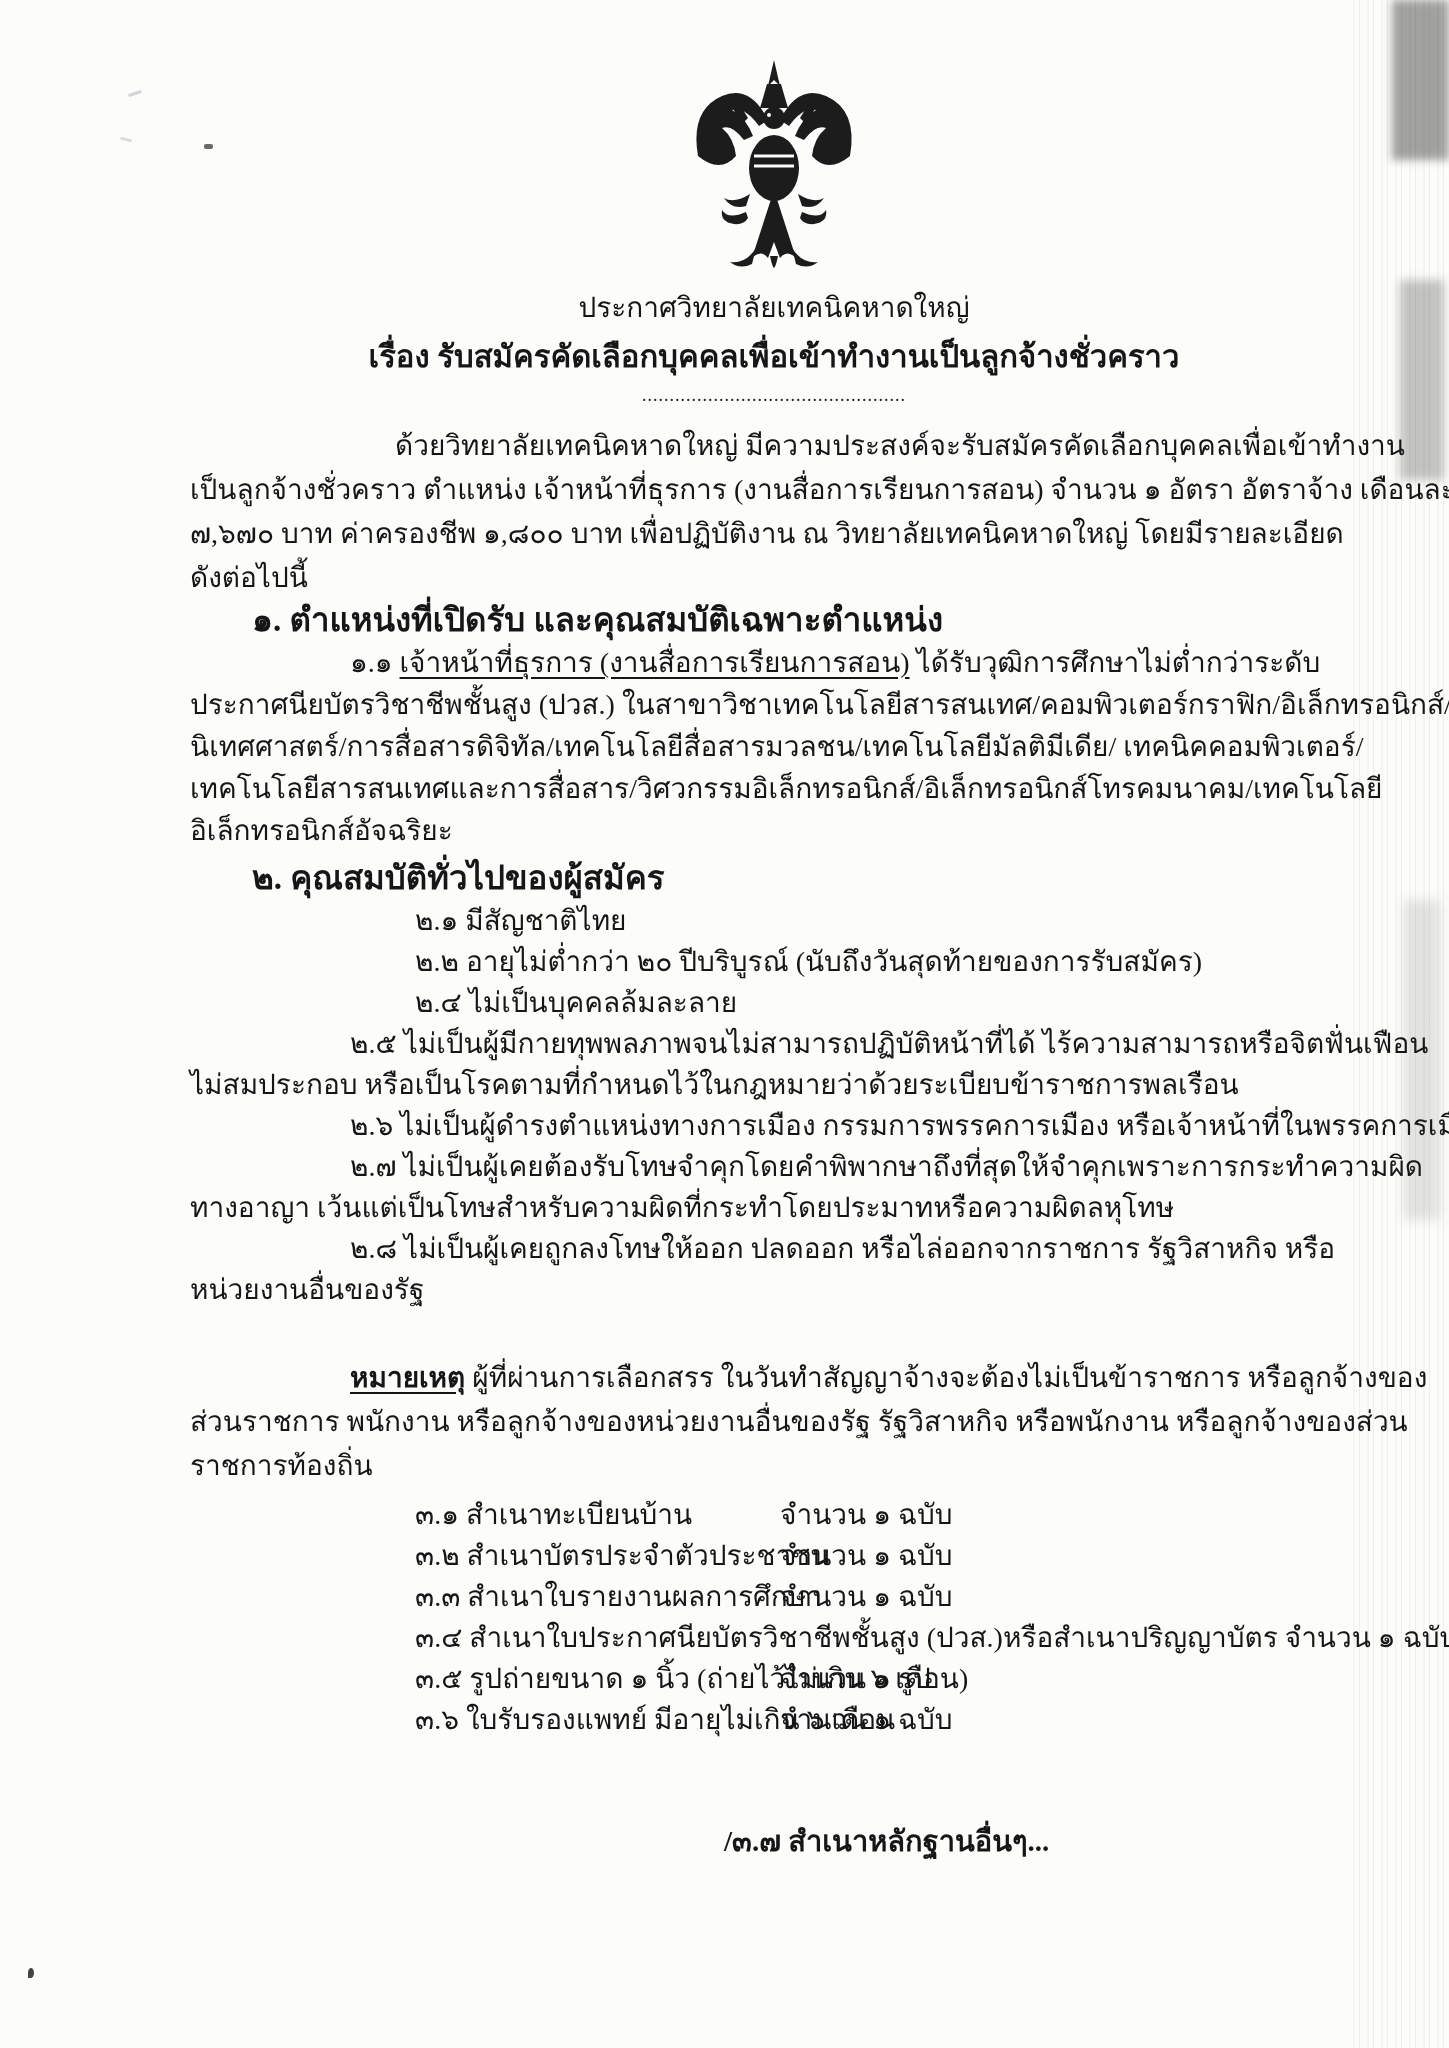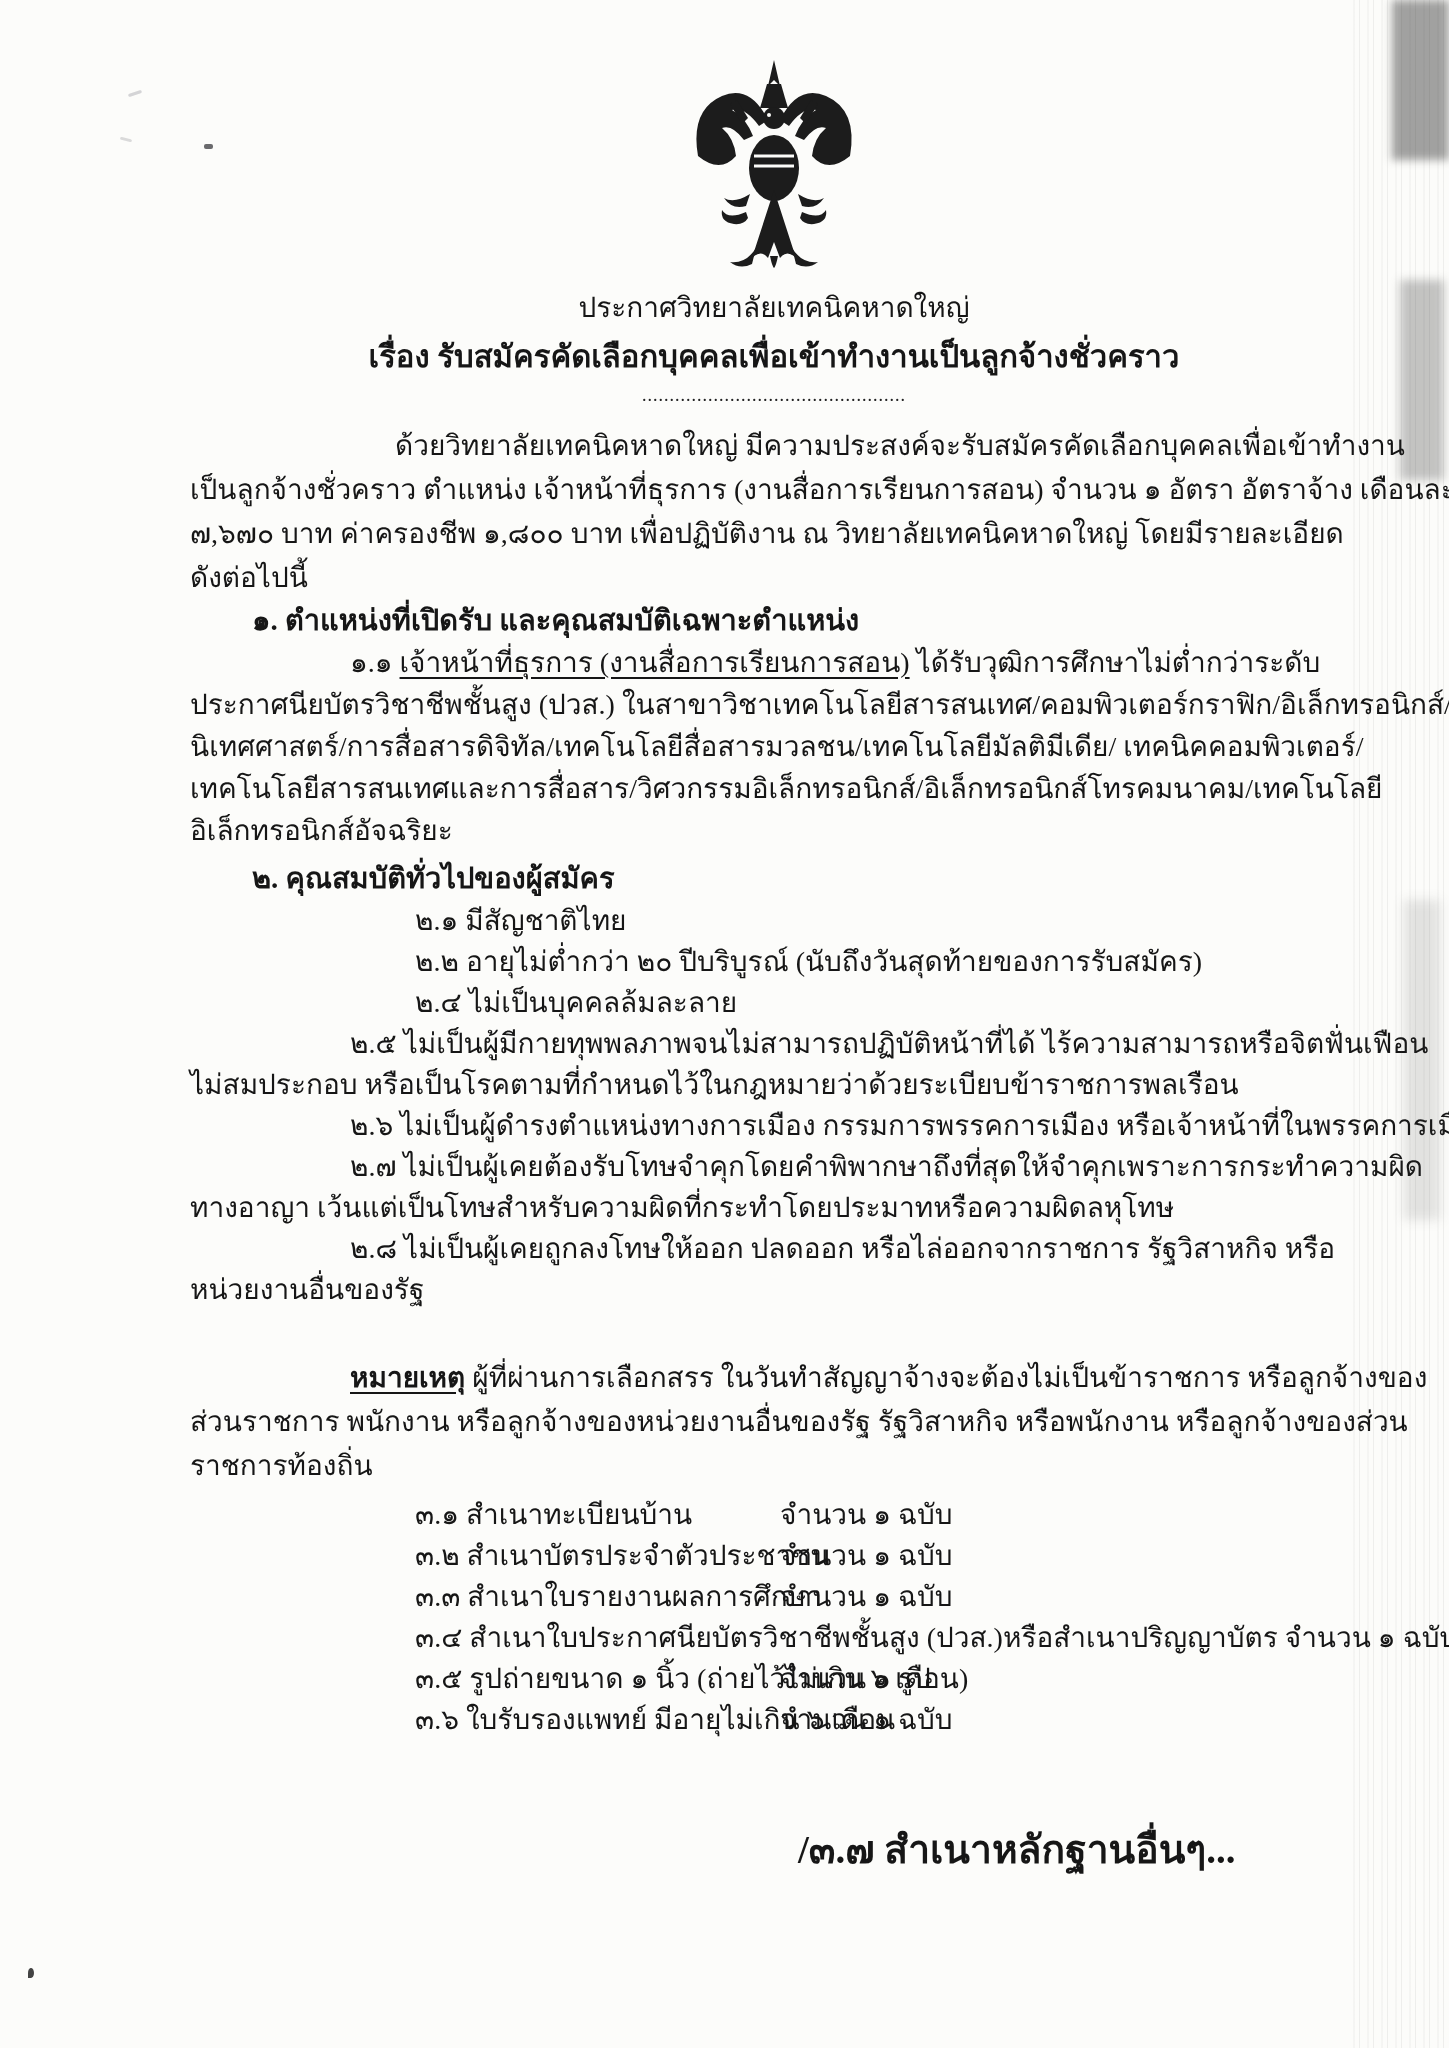--- a/index.html
+++ b/index.html
@@ -21,29 +21,29 @@
   .indent-first{text-indent:205px;}
   
   .sec1-block{left:190px;width:1210px;top:598px;}
   .sec1-block .line{line-height:42px;}
   .sec2-block{left:190px;width:1210px;top:856px;}
   .sec2-block .line{line-height:41px;}
   .note-block{left:190px;width:1210px;top:1356px;}
   .note-block .line{line-height:44px;}
   .sec3-block{left:190px;width:1210px;top:1494px;}
   .sec3-block .line{line-height:41px;}
-  .sec-heading{font-weight:bold;font-size:29px;line-height:44px;white-space:nowrap;}
+  .sec-heading{font-weight:bold;font-size:33px;line-height:44px;white-space:nowrap;}
   .ml-sec{margin-left:62px;}
   .ml-sub{margin-left:160px;}
   .ml-item{margin-left:225px;}
   .u{text-decoration:underline;text-underline-offset:5px;}
   .note-label{font-weight:bold;text-decoration:underline;text-underline-offset:5px;}
   .doc-row{position:relative;margin-left:225px;}
   .doc-row .qty{position:absolute;left:365px;top:0;}
-  .footer-line{left:798px;top:1818px;font-size:39px;font-weight:bold;white-space:nowrap;}
+  .footer-line{left:724px;top:1818px;font-size:29px;font-weight:bold;white-space:nowrap;}
   
   .emblem{left:688px;top:60px;width:172px;height:208px;}
   
   .scan-band{right:0;top:0;width:96px;height:2048px;
     background:repeating-linear-gradient(90deg,
       rgba(70,70,70,0.04) 0 2px, rgba(0,0,0,0) 2px 6px,
       rgba(70,70,70,0.08) 6px 7px, rgba(0,0,0,0) 7px 14px);}
   .blotch-top{left:1392px;top:0;width:57px;height:160px;background:rgba(25,25,25,.4);filter:blur(4px);}
   .blotch-mid{left:1400px;top:280px;width:44px;height:200px;background:rgba(30,30,30,.26);filter:blur(5px);}
   .blotch-low{left:1404px;top:900px;width:36px;height:320px;background:rgba(40,40,40,.12);filter:blur(6px);}

